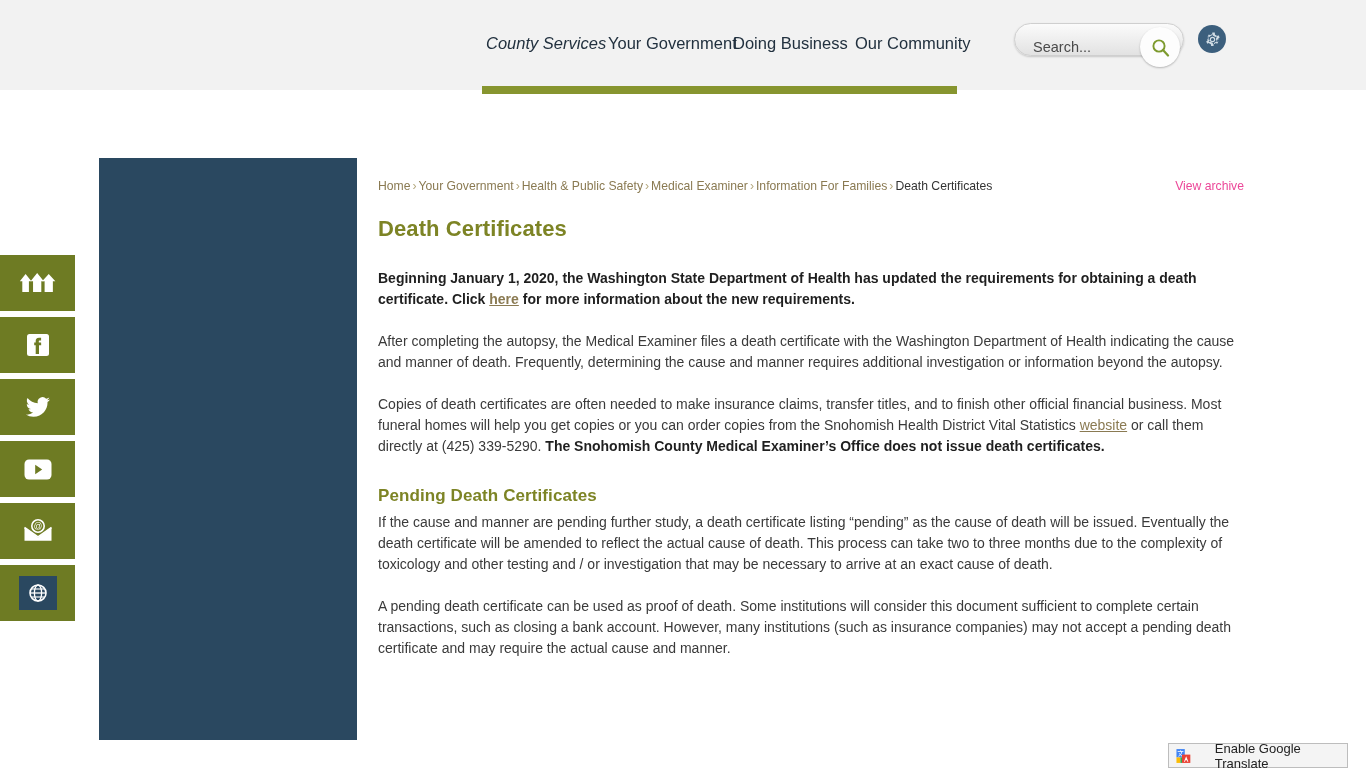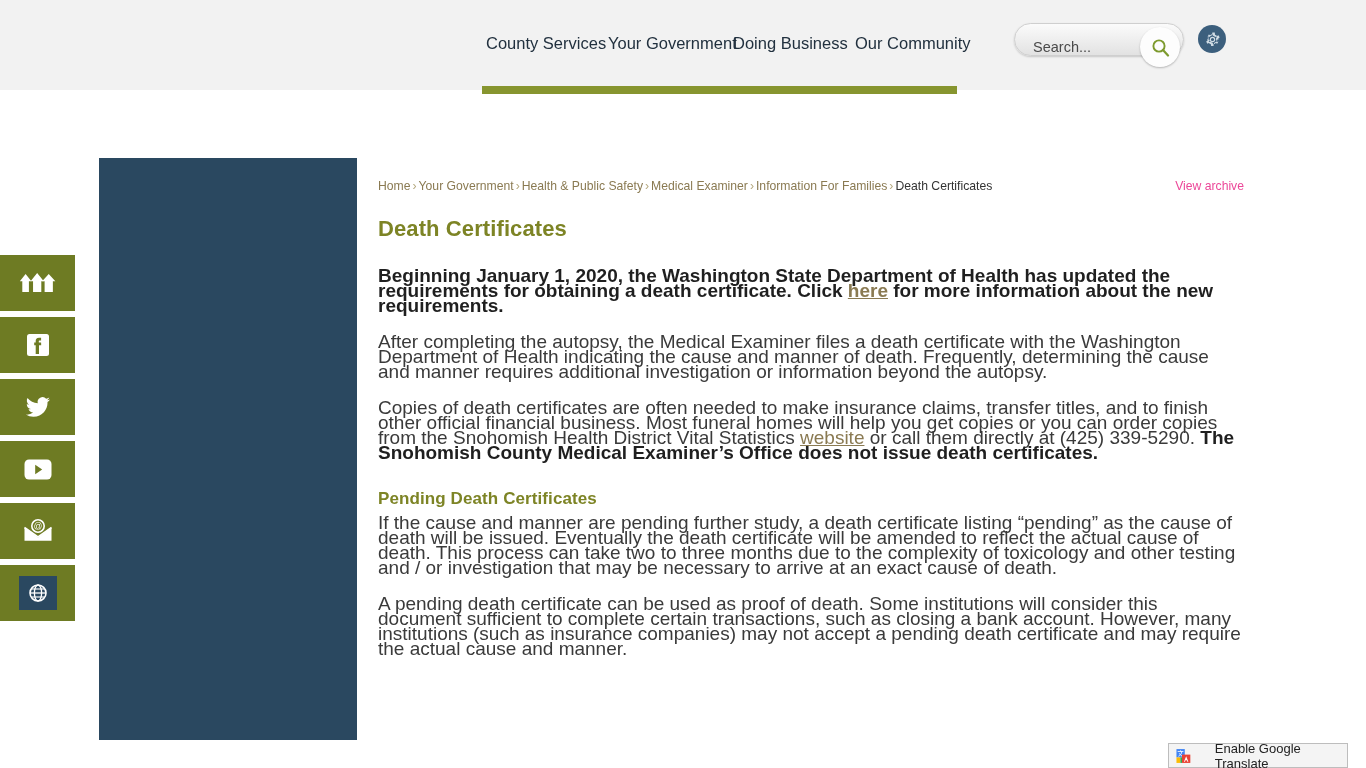--- a/index.html
+++ b/index.html
@@ -106,22 +106,22 @@
 
   h1.page-title {
     font-size: 22px; font-weight: bold; color: #7d8425;
     margin-top: 30px; letter-spacing: 0.1px;
   }
   h2.sub-head {
     font-size: 17px; font-weight: bold; color: #7d8425;
     margin-top: 29px; letter-spacing: 0.1px;
   }
   p.body {
-    font-size: 19px; color: #3a3a3a;
-    line-height: 15px; margin-top: 21px;
+    font-size: 14px; color: #3a3a3a;
+    line-height: 21px; margin-top: 21px;
   }
   p.body.tight { margin-top: 6px; }
   p.body.lead { font-weight: bold; color: #1f1f1f; margin-top: 26px; }
   .ilink { color: #8a7a52; text-decoration: underline; cursor: pointer; }
   .strongbit { font-weight: bold; color: #1f1f1f; }
 
   
   .translate-bar {
     position: absolute; left: 1168px; top: 743px;
     width: 180px; height: 25px;
@@ -131,21 +131,21 @@
   .gt-icon { width: 16px; height: 16px; margin-left: 7px; }
   .gt-label { font-size: 13px; color: #222222; margin-left: 24px; }
 </style>
 </head>
 <body>
 
 <div class="header">
 
 
   <div class="nav">
-    <span class="nav-item" style="left:4px;">County Services</span>
+    <span class="nav-item" style="left:4px;font-style:italic;">County Services</span>
     <span class="nav-item" style="left:126px;">Your Government</span>
     <span class="nav-item" style="left:251px;">Doing Business</span>
     <span class="nav-item" style="left:373px;">Our Community</span>
   </div>
   <div class="nav-underline"></div>
 
   <div class="search-box">
     <input class="search-input" type="text" placeholder="Search..." style="">
     <button class="search-btn">
       <svg width="19" height="19" viewBox="0 0 19 19">

